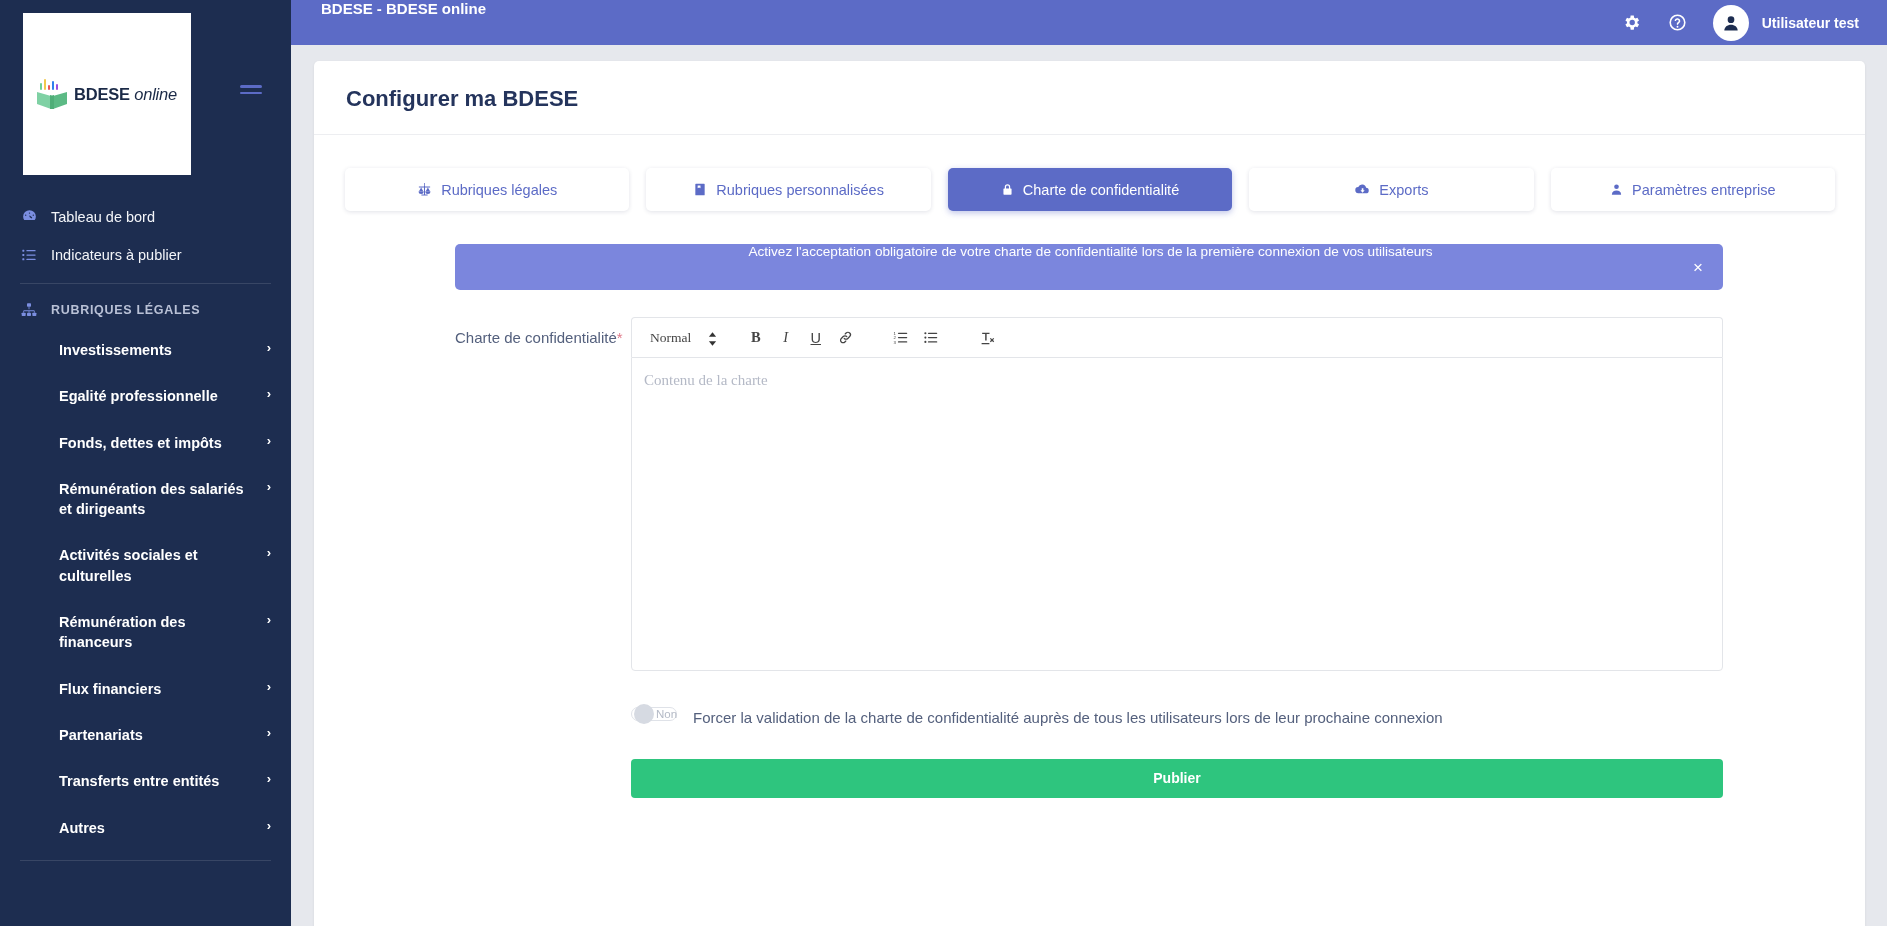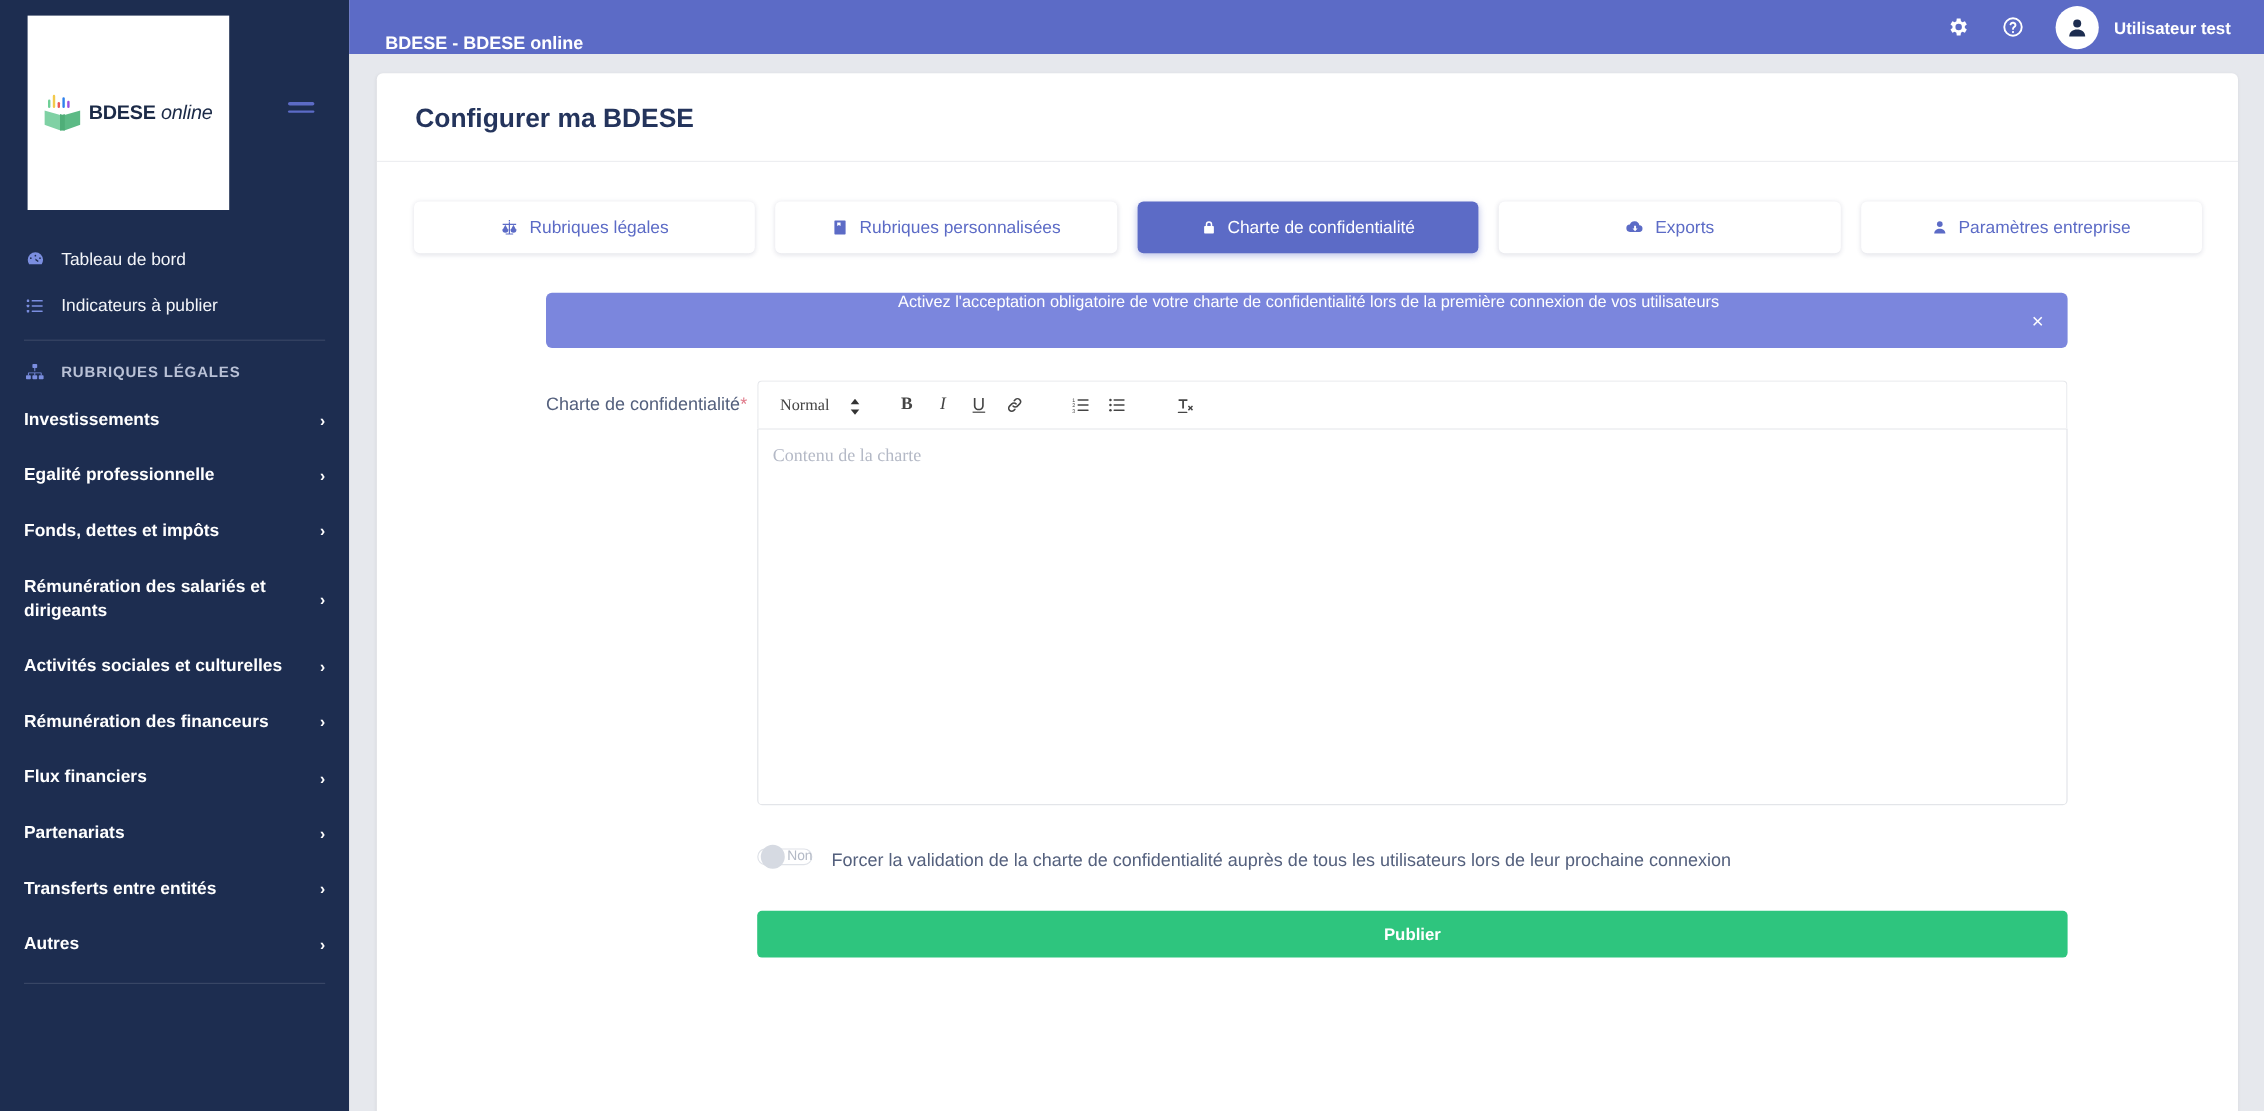--- a/index.html
+++ b/index.html
@@ -60,34 +60,35 @@
     margin: 9px 20px;
   }
   .nav-section {
     display: flex; align-items: center; gap: 13px;
     padding: 9px 20px;
     color: #b9c1d6; font-size: 12.5px; font-weight: bold; letter-spacing: 0.7px;
   }
   .nav-section .nav-icon { color: #7b8ee0; }
 
   .nav-expandable {
-    display: flex; align-items: center; justify-content: space-between;
+    display: flex; align-items: flex-start; justify-content: space-between;
     padding: 13px 20px 13px 20px;
     color: #ffffff; font-size: 14.5px; font-weight: 600;
     cursor: pointer;
+    margin-left: 39px;
   }
   .nav-expandable .lbl { line-height: 1.4; padding-right: 10px; }
   .chev { color: #ffffff; font-size: 13px; font-weight: bold; flex-shrink: 0; }
 
   
   #topbar {
     position: absolute; left: 291px; top: 0;
     width: 1596px; height: 45px;
     background: #5c6bc6;
-    display: flex; align-items: flex-end;
+    display: flex; align-items: flex-start;
   }
   #topbar-title {
     color: #ffffff; font-size: 15px; font-weight: bold;
     margin-left: 30px;
   }
   #topbar-right {
     margin-left: auto; display: flex; align-items: center; gap: 0px; padding-right: 28px;
   }
   .tb-icon {
     width: 46px; height: 45px; display: flex; align-items: center; justify-content: center;

